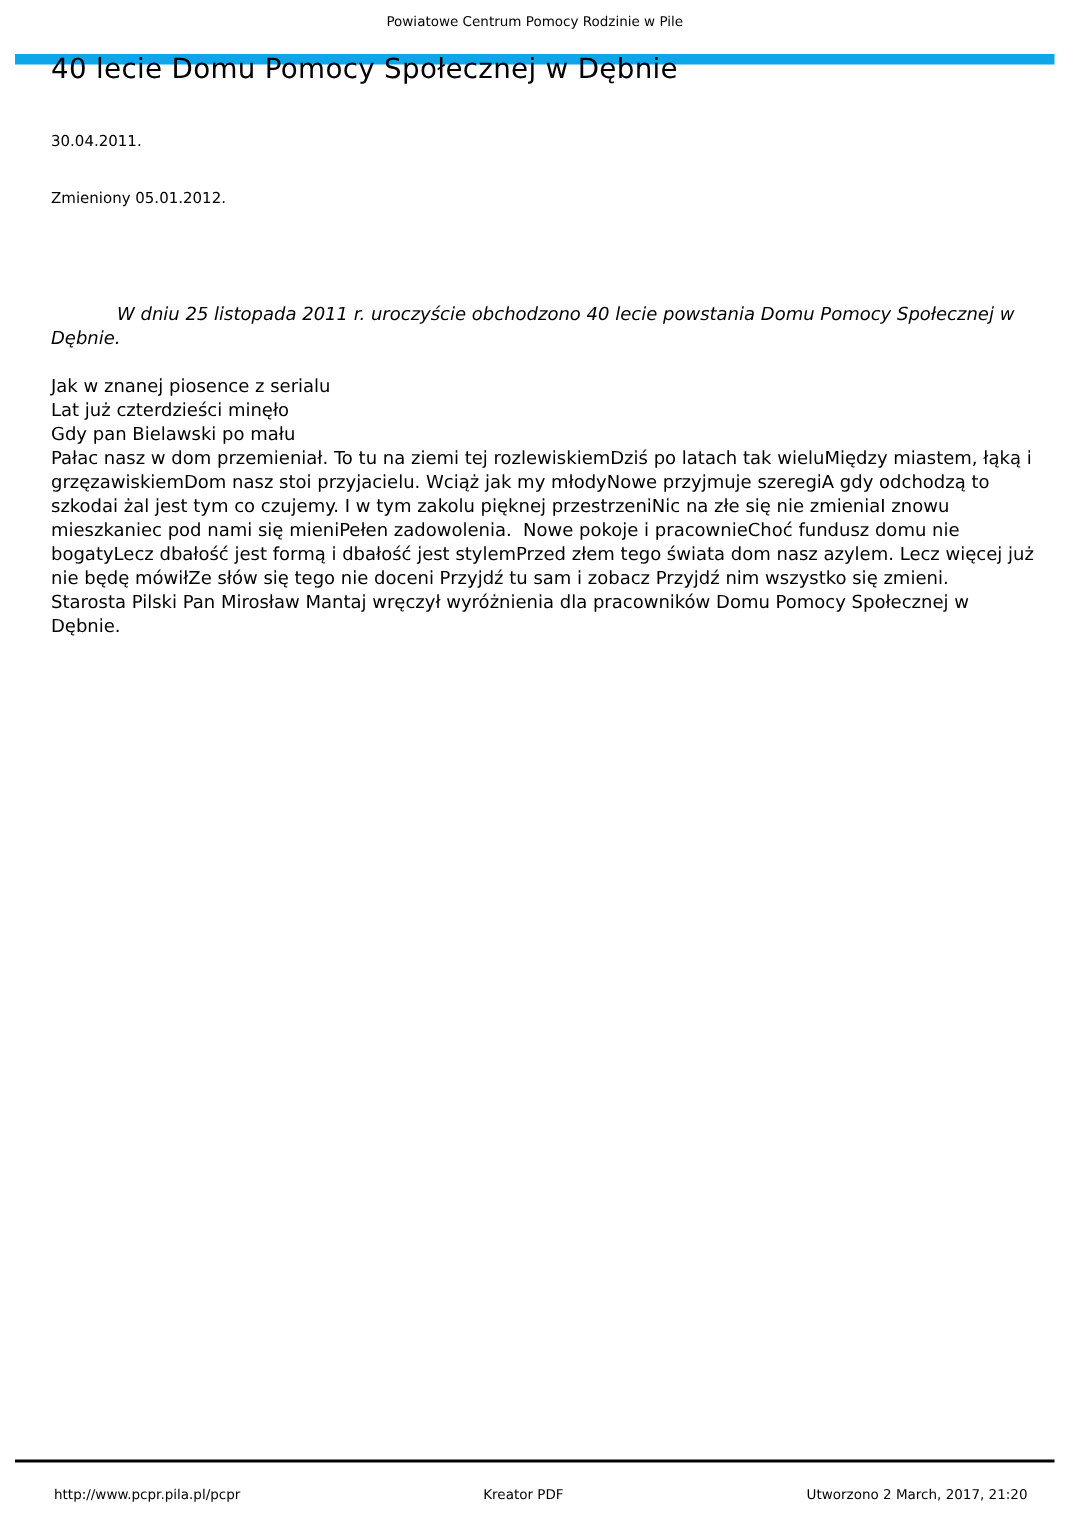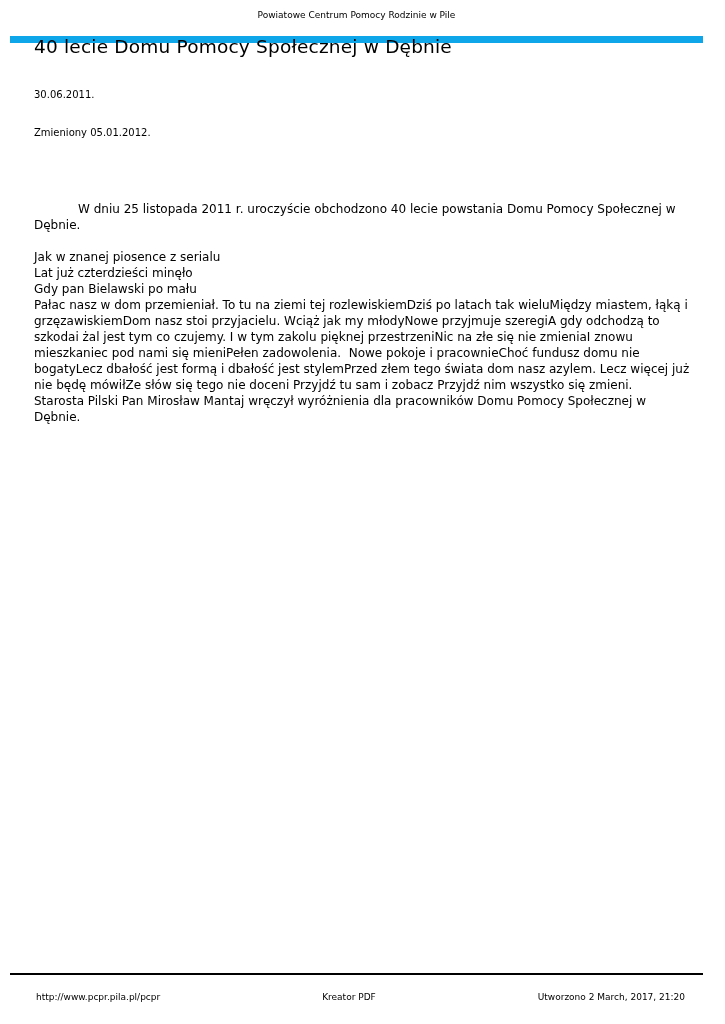--- a/index.html
+++ b/index.html
@@ -49,21 +49,21 @@
   .article-body {
     margin-top: 37px;
     font-size: 12px;
     line-height: 16px;
   }
   .para {
     margin: 0;
     white-space: pre-wrap;
     word-wrap: break-word;
   }
-  .p-indent { text-indent: 44px; }
+  .p-indent { text-indent: 44px; font-style: italic; }
   .p-first  { margin-bottom: 16px; }
   .p-verse  { margin-bottom: 31px; }
   .page-footer {
     position: absolute;
     top: 973px;
     left: 10px;
     width: 693px;
     border-top: 2px solid #000000;
     padding-top: 17px;
     font-size: 9px;
@@ -82,21 +82,21 @@
 <div class="page">
 
   <div class="page-header">
     <span>Powiatowe Centrum Pomocy Rodzinie w Pile</span>
   </div>
 
   <div class="content">
     <h1 class="article-title">40 lecie Domu Pomocy Społecznej w Dębnie</h1>
 
     <div class="meta">
-      <div>30.06.2011.</div>
+      <div>30.04.2011.</div>
       <div>Zmieniony 05.01.2012.</div>
     </div>
 
     <div class="article-body">
       <p class="para p-indent p-first">W dniu 25 listopada 2011 r. uroczyście obchodzono 40 lecie powstania Domu Pomocy Społecznej w Dębnie.</p>
       <p class="para p-verse">Jak w znanej piosence z serialu
 Lat już czterdzieści minęło
 Gdy pan Bielawski po mału
 Pałac nasz w dom przemieniał. To tu na ziemi tej rozlewiskiemDziś po latach tak wieluMiędzy miastem, łąką i grzęzawiskiemDom nasz stoi przyjacielu. Wciąż jak my młodyNowe przyjmuje szeregiA gdy odchodzą to szkodai żal jest tym co czujemy. I w tym zakolu pięknej przestrzeniNic na złe się nie zmieniaI znowu mieszkaniec pod nami się mieniPełen zadowolenia.  Nowe pokoje i pracownieChoć fundusz domu nie bogatyLecz dbałość jest formą i dbałość jest stylemPrzed złem tego świata dom nasz azylem. Lecz więcej już nie będę mówiłZe słów się tego nie doceni Przyjdź tu sam i zobacz Przyjdź nim wszystko się zmieni.              Starosta Pilski Pan Mirosław Mantaj wręczył wyróżnienia dla pracowników Domu Pomocy Społecznej w Dębnie.</p>
     </div>

